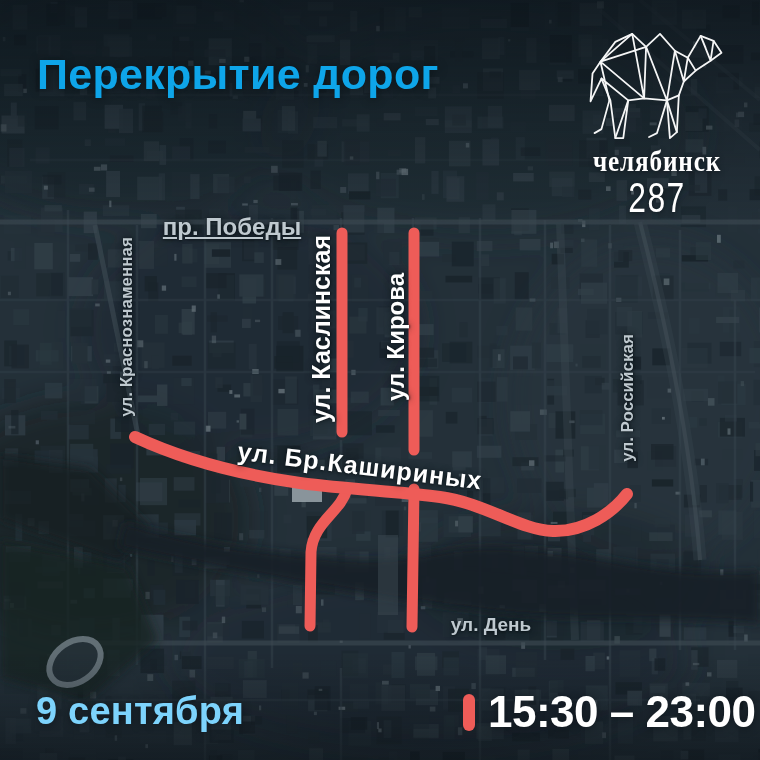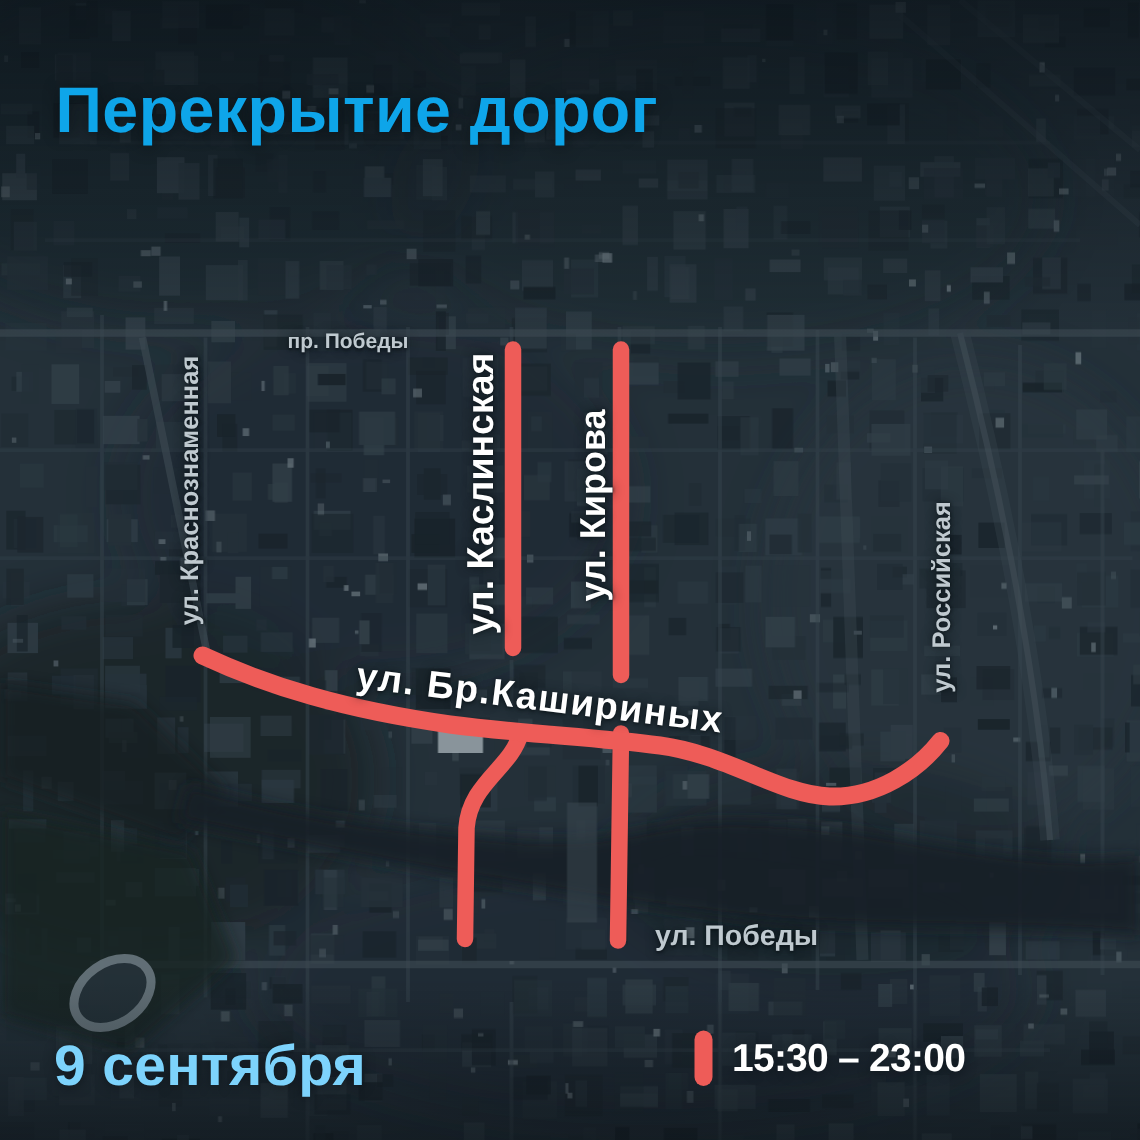--- a/index.html
+++ b/index.html
@@ -50,21 +50,21 @@
   .footer-date{
     position:absolute;left:36px;top:690px;
     color:#7dd3fc;font-size:38px;font-weight:bold;letter-spacing:.2px;
     text-shadow:0 1px 8px rgba(6,12,16,.6);white-space:nowrap;
   }
   .footer-time{
     position:absolute;left:463px;top:687px;display:flex;align-items:center;gap:13px;
   }
   .tick{width:12px;height:37px;border-radius:6px;background:var(--accent,#ee5c58);}
   .time-text{
-    color:#fff;font-size:26px;font-weight:bold;letter-spacing:-0.5px;
+    color:#fff;font-size:44px;font-weight:bold;letter-spacing:-0.5px;
     text-shadow:0 1px 8px rgba(6,12,16,.6);white-space:nowrap;
   }
 </style>
 </head>
 <body>
 
 <div class="stage">
 
   <svg width="760" height="760" viewBox="0 0 760 760">
     <defs>
@@ -1371,32 +1371,49 @@
     <g fill="none" stroke-linecap="round" stroke-linejoin="round">
       <path class="closure" stroke-width="11" d="M342,233 L342,432" stroke="#ee5c58"></path>
       <path class="closure" stroke-width="11" d="M347,489 C341,512 313,522 311,552 L310,626" stroke="#ee5c58"></path>
       <path class="closure" stroke-width="11" d="M414,233 L414,450" stroke="#ee5c58"></path>
       <path class="closure" stroke-width="11" d="M414,489 L412,627" stroke="#ee5c58"></path>
       <path class="closure" stroke-width="12" d="M135,437 C180,458 230,473 300,483 C355,490 395,491 440,497
                C485,503 520,530 553,531 C585,532 612,513 627,494" stroke="#ee5c58"></path>
     </g>
   </svg>
 
-  <div class="street minor rot-none" style="left:232px;top:227px;font-size:14px;">пр. Победы</div>
+  <div class="street minor rot-none" style="left:232px;top:227px;font-size:24px;text-decoration:underline;">пр. Победы</div>
   <div class="street minor rot-ccw" style="left:127px;top:327px;font-size:17px;">ул. Краснознаменная</div>
   <div class="street major rot-ccw" style="left:321px;top:329px;font-size:25px;">ул. Каслинская</div>
   <div class="street major rot-ccw" style="left:396px;top:337px;font-size:24px;">ул. Кирова</div>
   <div class="street major rot-kash" style="left:360px;top:466px;font-size:25px;letter-spacing:1px;">ул. Бр.Кашириных</div>
   <div class="street minor rot-ccw" style="left:628px;top:398px;font-size:17px;">ул. Российская</div>
-  <div class="street minor rot-none" style="left:491px;top:625px;font-size:19px;">ул. Победы</div>
+  <div class="street minor rot-none" style="left:491px;top:625px;font-size:19px;">ул. День</div>
 
   <div class="title">
     <div>Перекрытие дорог</div>
   </div>
 
+  <div class="logo">
+    <div class="camel">
+      <svg width="156" height="124" viewBox="0 0 150 125" fill="none" stroke="#ffffff" stroke-width="1.8" stroke-linejoin="round" stroke-linecap="round" opacity=".96">
+        <path d="M18,40 L33,20 L50,12 L64,25 L78,12 L93,29 L106,36 L119,14 L132,19
+                 L140,31 L129,39 L114,49 L102,60 L97,74 L95,111 L88,117 L85,79
+                 L62,77 L46,79 L41,117 L33,117 L28,79 L19,57 L8,80 L10,52 Z"></path>
+        <path d="M85,79 L75,112 L67,116"></path>
+        <path d="M27,79 L19,108 L12,112"></path>
+        <path d="M18,40 L50,12 M18,40 L64,25 M18,40 L62,77 M64,25 L62,77 M64,25 L85,79
+                 M93,29 L85,79 M93,29 L102,60 M106,36 L102,60 M106,36 L114,49
+                 M119,14 L129,39 M132,19 L129,39 M119,14 L124,26 M18,40 L27,79
+                 M19,57 L46,79 M46,79 L33,117 M85,79 L97,74 M85,79 L95,111 M62,77 L50,12"></path>
+      </svg>
+    </div>
+    <div class="city">челябинск</div>
+    <div class="num">287</div>
+  </div>
 
   <div class="footer-date">9 сентября</div>
   <div class="footer-time">
     <div class="tick"></div>
     <div class="time-text">15:30 – 23:00</div>
   </div>
 
 </div>
 
 </body></html>

